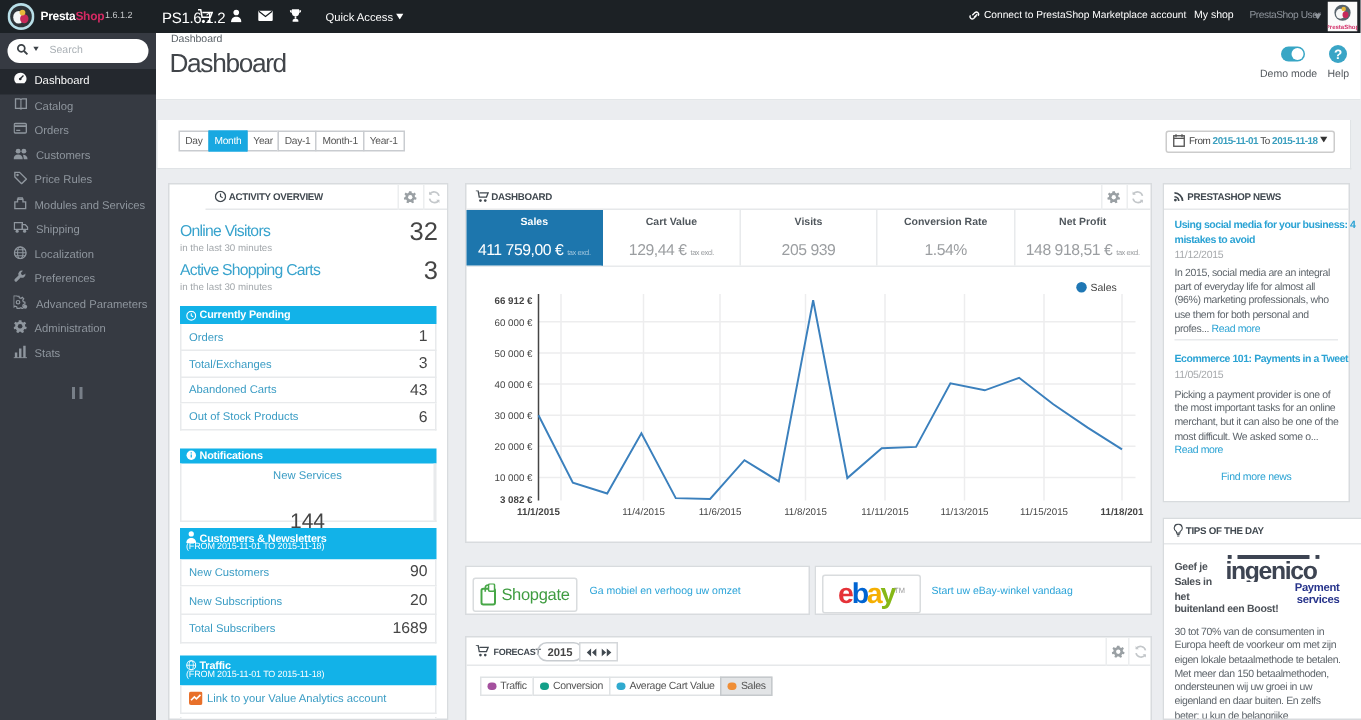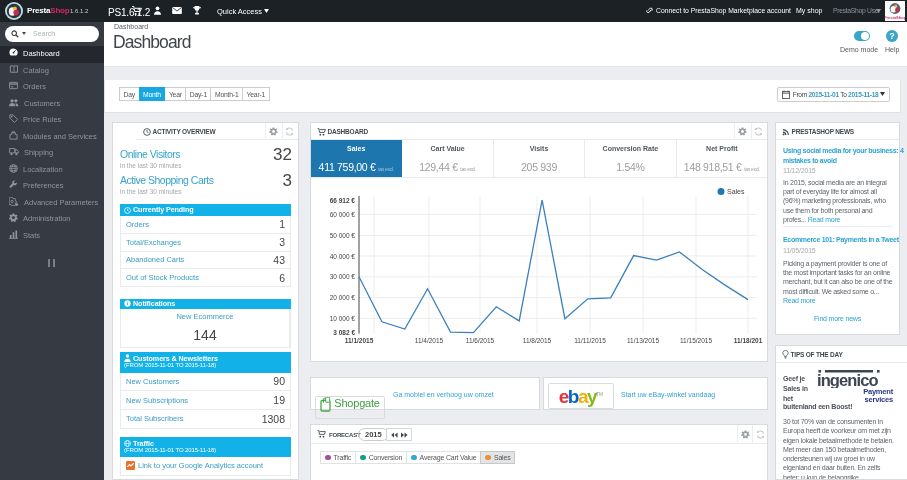--- a/index.html
+++ b/index.html
@@ -273,51 +273,51 @@
   <div class="srow" style="top:146.4px;height:17.8px;">
       <span class="lbl">Out of Stock Products</span>
       <span class="val">6</span>
     </div>
   <div class="bluebar" style="top:175.5px;height:10px;line-height:10px;"><svg width="7" height="7" viewBox="0 0 10 10">
         <circle cx="5" cy="5" r="4.5" fill="#fff"></circle>
         <path d="M5 4.2v3M5 2.2v1.2" stroke="#12b2e8" stroke-width="1.2"></path>
       </svg>Notifications</div>
   <div class="abs" style="left:7px;right:7px;top:185.5px;height:39px;border:1px solid #e8eaec;border-top:none;display:flex;">
     <div style="flex:1;text-align:center;border-right:1px solid #e8eaec;padding-top:3px;">
-        <div style="color:#3a9cc4;font-size:7.5px;">New Ecommerce</div>
-        <div style="font-size:14px;color:#454545;margin-top:6px;">144</div>
+        <div style="color:#3a9cc4;font-size:7.5px;">New Services</div>
+        <div style="font-size:14px;color:#454545;margin-top:18px;">144</div>
       </div>
   </div>
   <div class="bluebar" style="top:228.5px;height:21px;padding-top:2px;"><svg width="7" height="8" viewBox="0 0 9 11">
         <circle cx="4.5" cy="2.7" r="2.4" fill="#fff"></circle>
         <path d="M0 11c0-3 2-4.6 4.5-4.6S9 8 9 11z" fill="#fff"></path>
       </svg>Customers &amp; Newsletters<span class="sub">(FROM 2015-11-01 TO 2015-11-18)</span></div>
   <div class="srow" style="top:249.5px;height:18.7px;">
       <span class="lbl">New Customers</span>
       <span class="val">90</span>
     </div>
   <div class="srow" style="top:268.2px;height:18.7px;">
       <span class="lbl">New Subscriptions</span>
-      <span class="val">19</span>
+      <span class="val">20</span>
     </div>
   <div class="srow" style="top:286.9px;height:18.7px;">
       <span class="lbl">Total Subscribers</span>
-      <span class="val">1308</span>
+      <span class="val">1689</span>
     </div>
   <div class="bluebar" style="top:313.5px;height:20.5px;padding-top:2px;"><svg width="7" height="7" viewBox="0 0 10 10">
         <circle cx="5" cy="5" r="4.3" fill="none" stroke="#fff" stroke-width="1"></circle>
         <ellipse cx="5" cy="5" rx="2" ry="4.3" fill="none" stroke="#fff" stroke-width="0.8"></ellipse>
         <path d="M0.7 5h8.6" stroke="#fff" stroke-width="0.8"></path>
       </svg>Traffic<span class="sub">(FROM 2015-11-01 TO 2015-11-18)</span></div>
   <div class="srow" style="top:334px;height:18.5px;justify-content:flex-start;">
       <svg style="margin-right:3px;" width="9" height="9" viewBox="0 0 10 10">
         <rect width="10" height="10" rx="1.5" fill="#e8702a"></rect>
         <path d="M1.5 6.5L4 4l1.5 1.5 3-3" stroke="#fff" stroke-width="1.2" fill="none"></path>
       </svg>
-      <span class="lbl">Link to your Google Analytics account</span>
+      <span class="lbl">Link to your Value Analytics account</span>
     </div>
   <div class="srow" style="top:354.5px;height:18px;"></div>
 </div>
 
 <div class="panel" id="dash">
   <div class="phead"><svg width="9" height="8" viewBox="0 0 11 10">
         <path d="M0 0h2l1 5.5h6L10.4 2H3.2" stroke="#414950" stroke-width="1.1" fill="none"></path>
         <circle cx="4" cy="8.4" r="1.1" fill="#414950"></circle>
         <circle cx="8" cy="8.4" r="1.1" fill="#414950"></circle>
       </svg>DASHBOARD
@@ -430,21 +430,21 @@
         <text x="0" y="17" font-size="16.5" font-weight="bold" fill="#3d4452" letter-spacing="-0.9" font-family="Liberation Sans,sans-serif">ingenico</text>
       </svg>
     <div style="font-size:7.5px;font-weight:bold;color:#27348b;line-height:8px;text-align:right;margin-top:0;letter-spacing:-0.2px;">Payment<br>services</div>
   </div>
   <div class="abs" style="left:7px;top:28px;width:36px;font-weight:bold;color:#4d5258;font-size:7px;line-height:10px;letter-spacing:-0.2px;">Geef je Sales in het</div>
   <div class="abs" style="left:7px;top:56.5px;font-weight:bold;color:#4d5258;font-size:7px;letter-spacing:-0.2px;white-space:nowrap;">buitenland een Boost!</div>
   <div class="abs nbody" style="left:7px;top:71px;line-height:9.3px;">30 tot 70% van de consumenten in<br>Europa heeft de voorkeur om met zijn<br>eigen lokale betaalmethode te betalen.<br>Met meer dan 150 betaalmethoden,<br>ondersteunen wij uw groei in uw<br>eigenland en daar buiten. En zelfs<br>beter: u kun de belangrijke<br>betaalmethoden activeren met een</div>
 </div>
 
 <div class="panel" id="shopgate">
-  <div class="abs" style="left:4px;top:18px;width:70px;height:23px;border:1px solid #d9dcde;border-radius:2px;display:flex;justify-content:center;">
+  <div class="abs" style="left:4px;top:7px;width:70px;height:23px;border:1px solid #d9dcde;border-radius:2px;display:flex;align-items:center;justify-content:center;">
     <svg width="11" height="15" viewBox="0 0 11 15">
         <rect x="1" y="3.5" width="9" height="10.5" rx="1.2" fill="none" stroke="#47a747" stroke-width="1.3"></rect>
         <path d="M3.5 5.5V3a2 2 0 0 1 4 0v2.5" fill="none" stroke="#47a747" stroke-width="1.1"></path>
         <rect x="5.7" y="0.2" width="4" height="5" rx="0.8" fill="#fff" stroke="#47a747" stroke-width="1"></rect>
       </svg>
     <span style="color:#3f9c41;font-size:11px;margin-left:3px;letter-spacing:-0.2px;">Shopgate</span>
   </div>
   <div class="promolink" style="left:82px;top:13px;">Ga mobiel en verhoog uw omzet</div>
 </div>
 <div class="panel" id="ebaycard">

